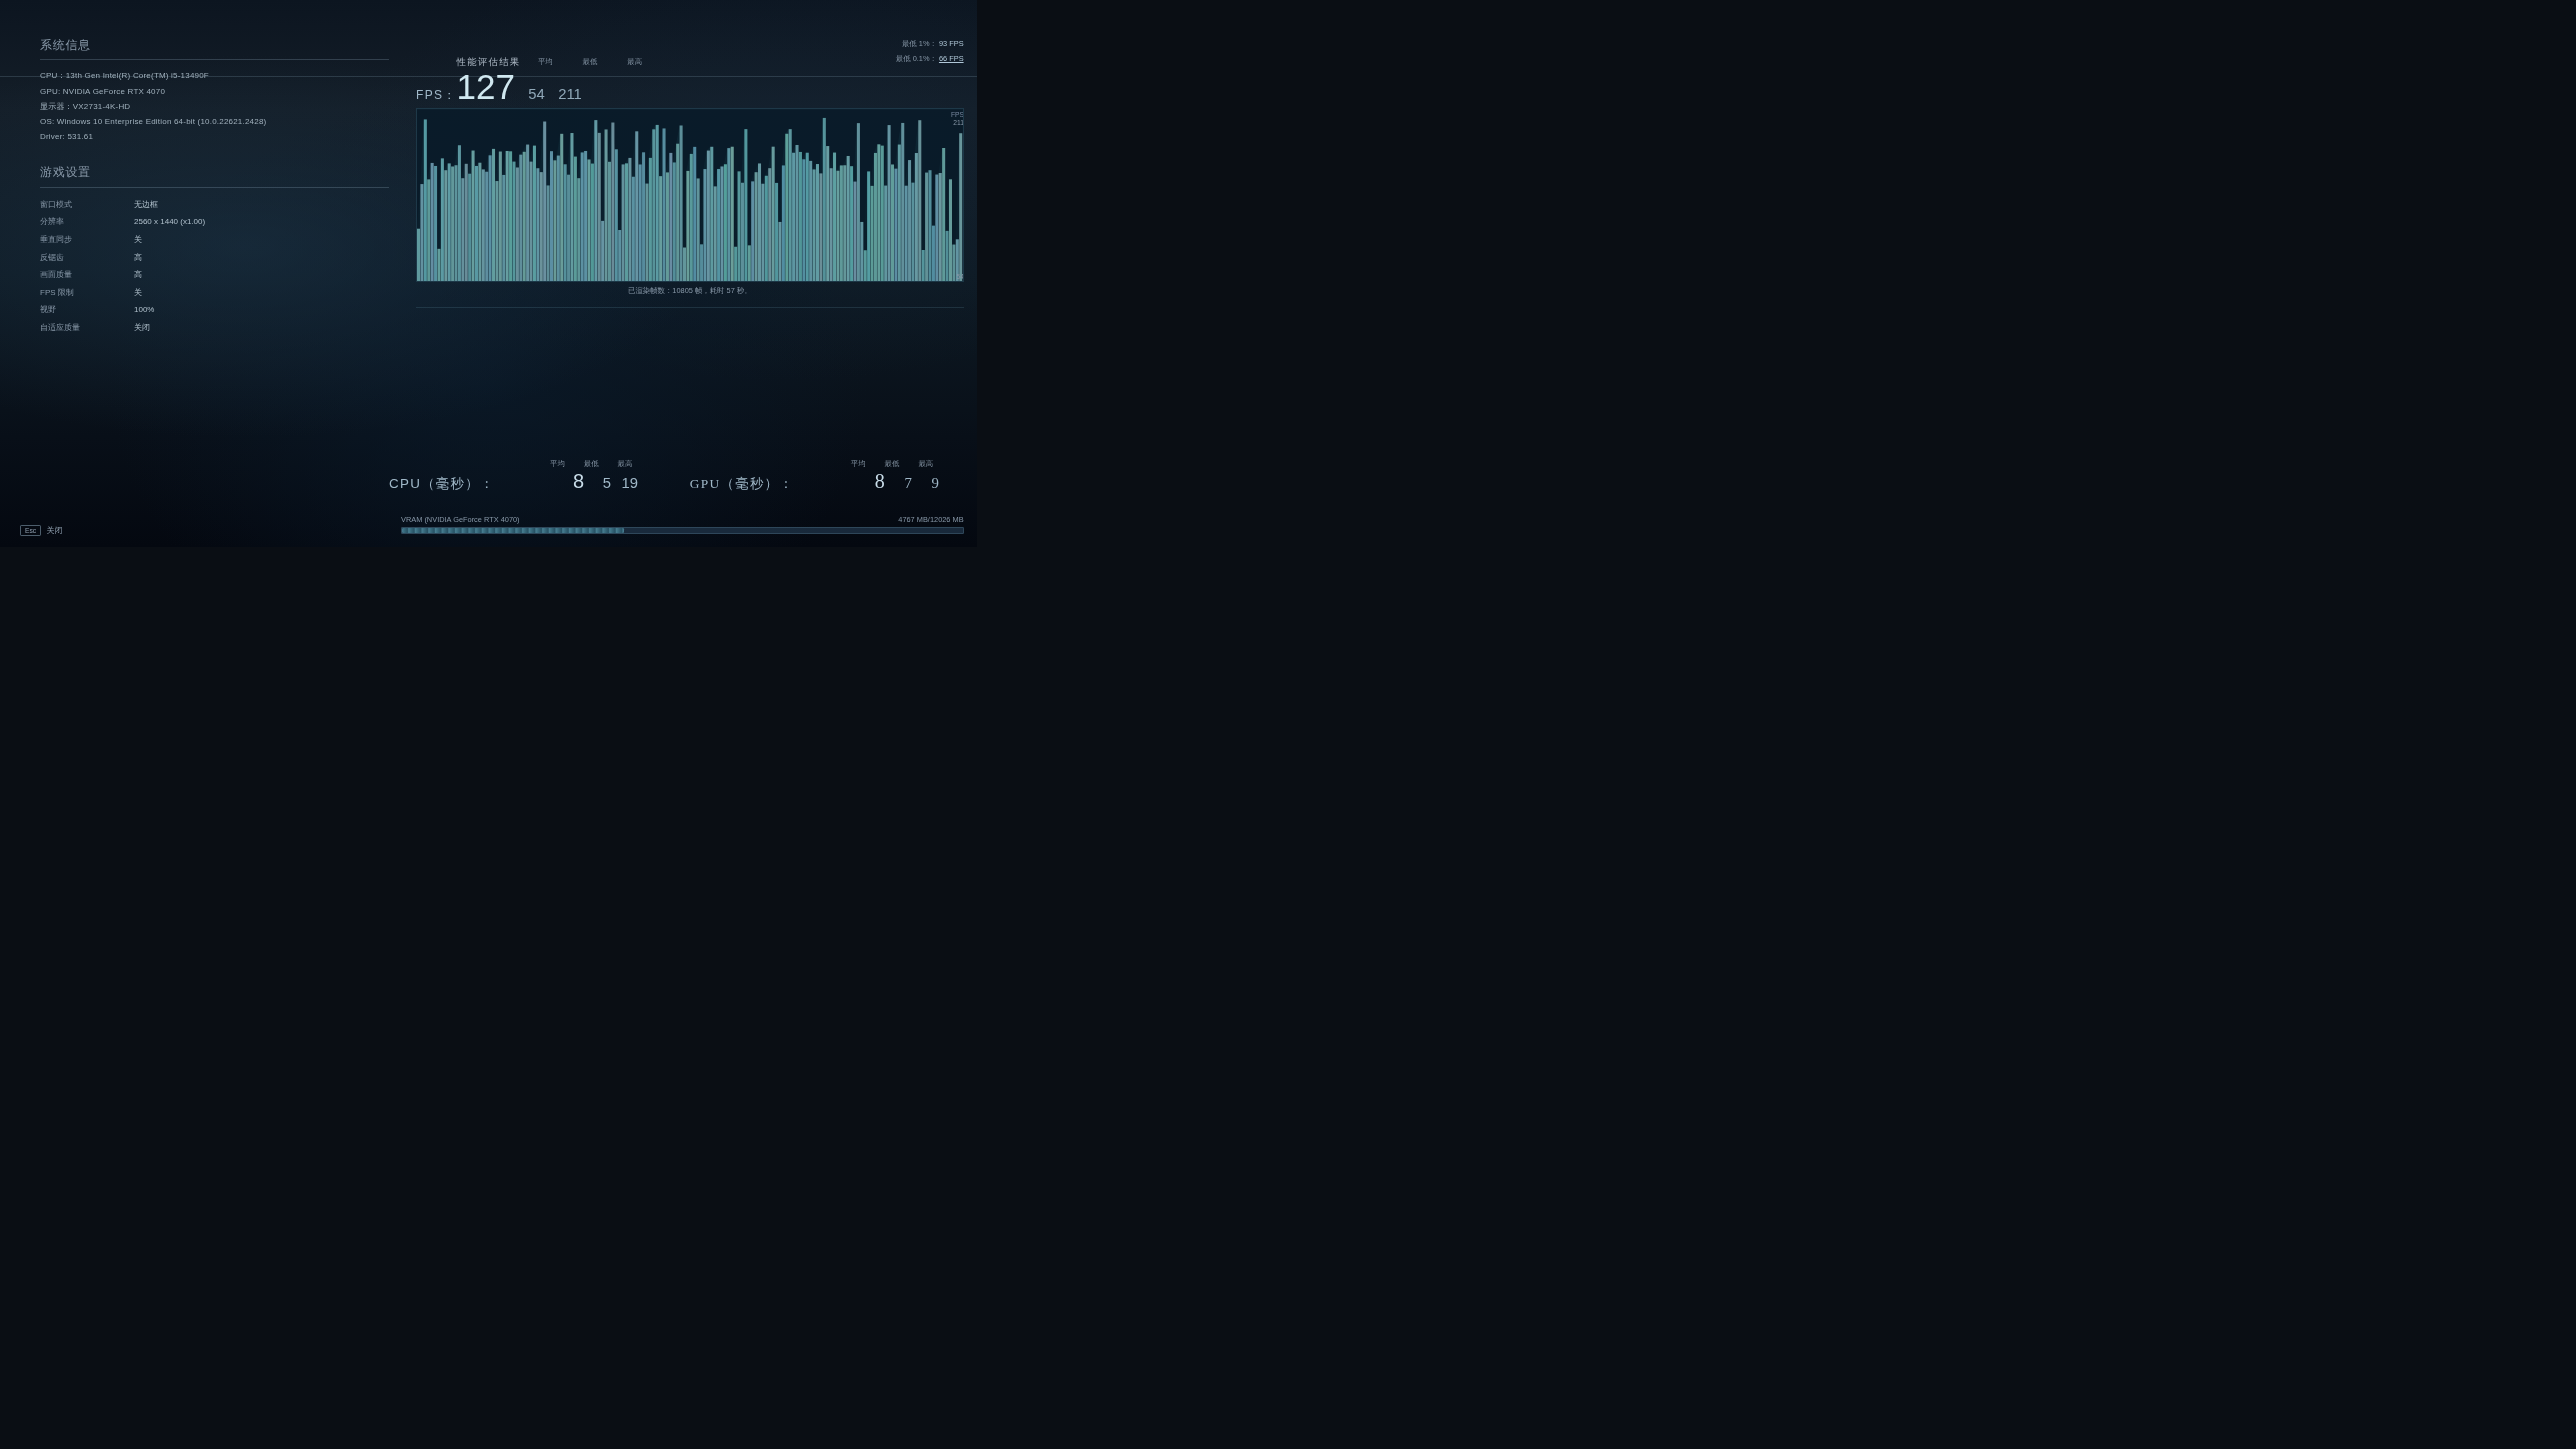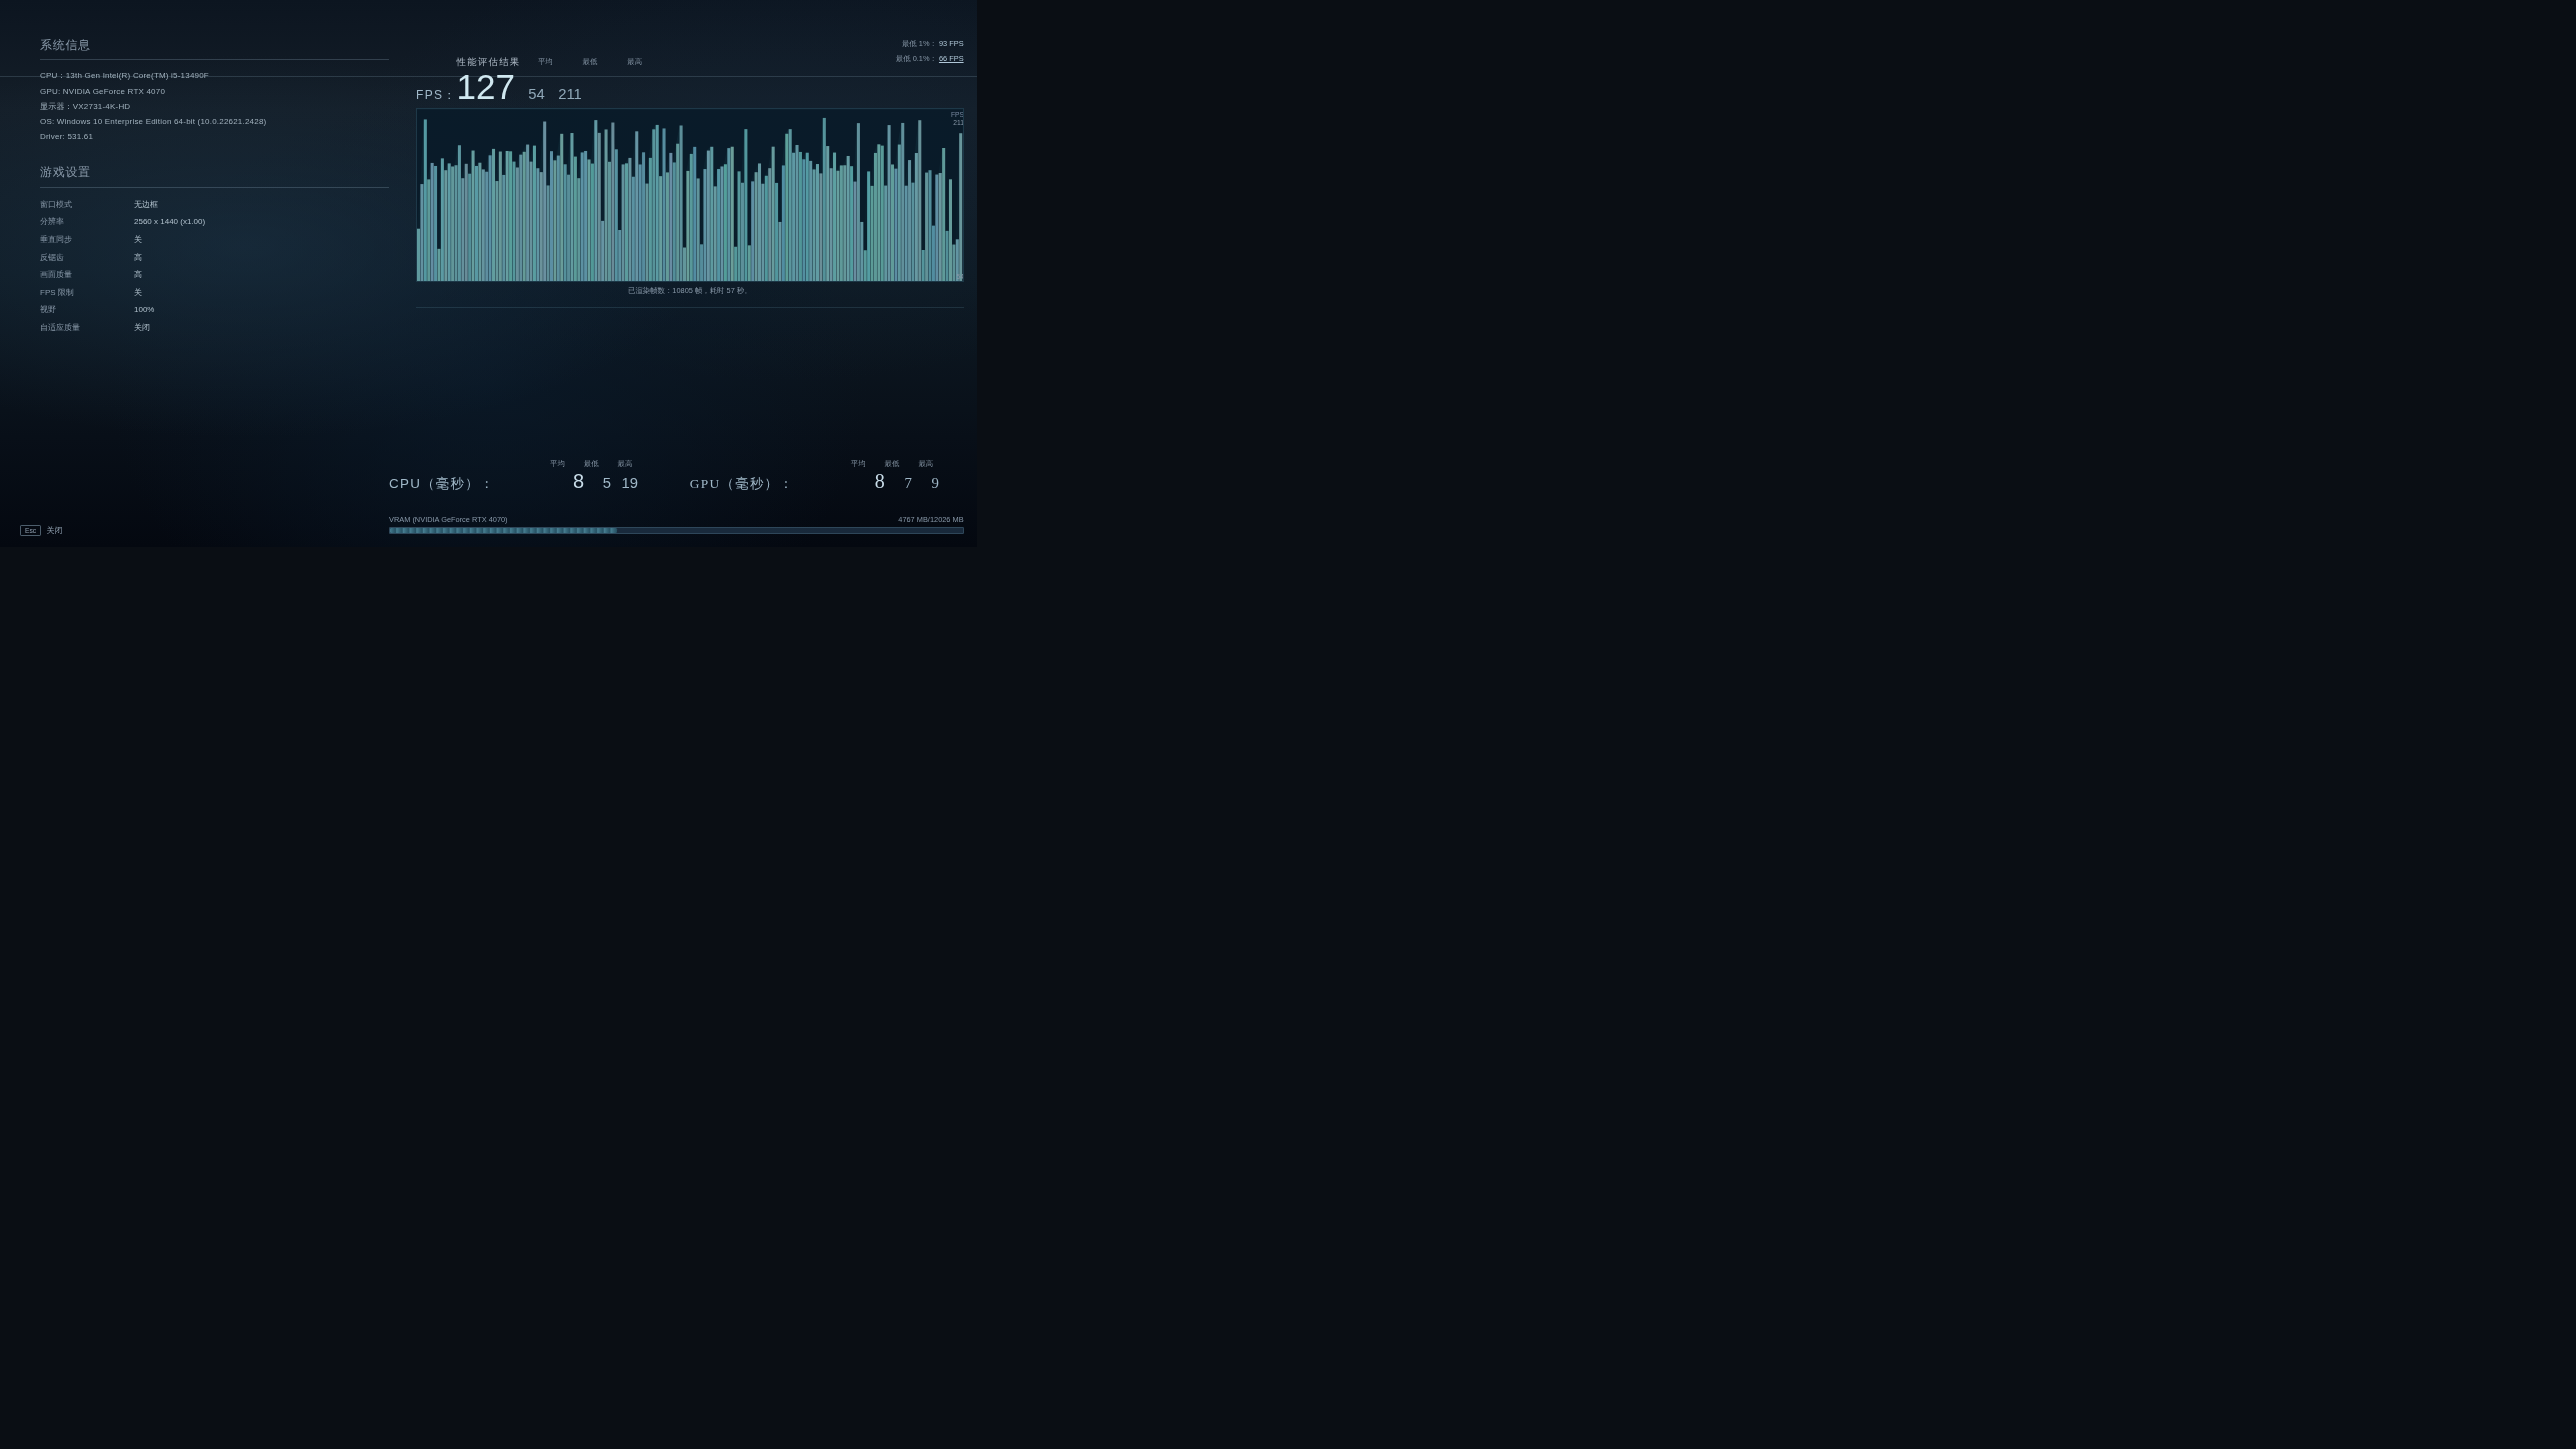--- a/index.html
+++ b/index.html
@@ -187,21 +187,21 @@
       position: absolute;
       bottom: 54px;
       left: 389px;
       right: 13.4px;
     }
 
     
     .vram-section {
       position: absolute;
       bottom: 13.4px;
-      left: 389px;
+      left: 401px;
       right: 13.4px;
     }
 
     .vram-header {
       display: flex;
       justify-content: space-between;
       font-size: 7.4px;
       color: #8898a8;
       margin-bottom: 2.7px;
     }

